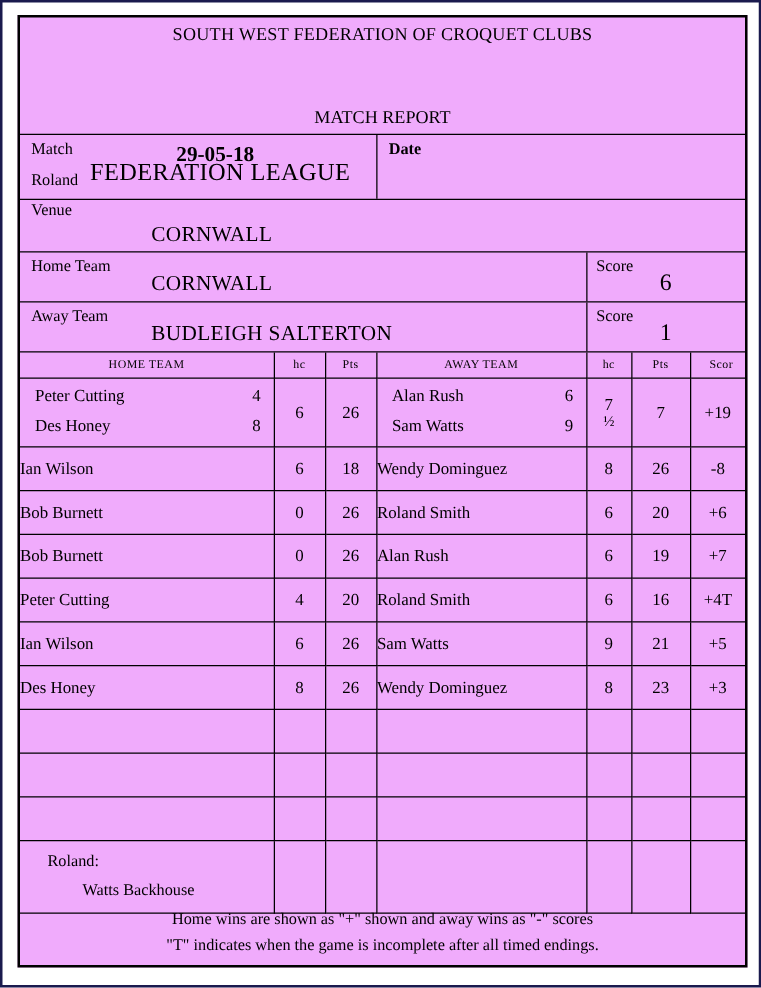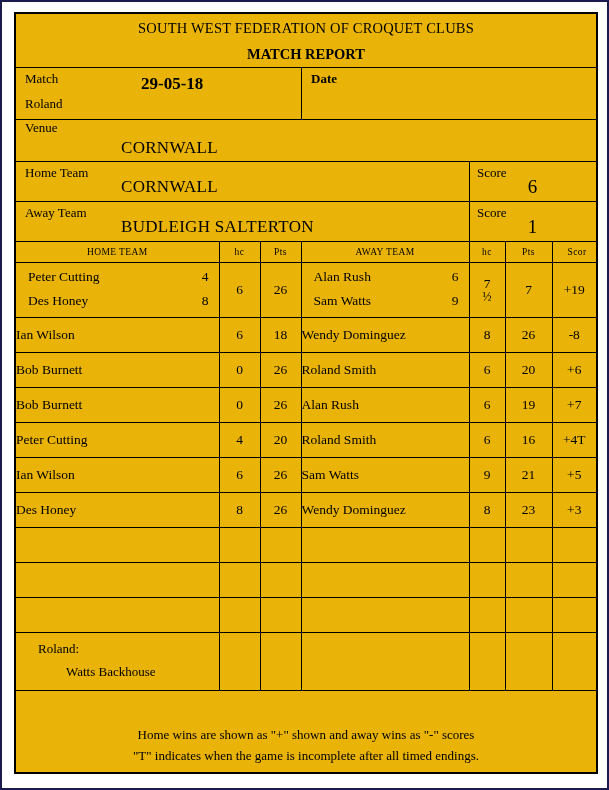--- a/index.html
+++ b/index.html
@@ -29,21 +29,21 @@
 
   
   .form-frame {
     position: absolute;
     left: 12px;
     top: 10px;
     width: 584px;
     height: 762px;
     box-sizing: border-box;
     border: 2px solid #000000;
-    background: #eab308;
+    background: #f0abfc;
     overflow: hidden;
   }
 
   .rowline {
     position: relative;
     box-sizing: border-box;
     border-bottom: 1.5px solid #000000;
     width: 100%;
   }
 
@@ -54,21 +54,22 @@
     text-align: center;
     font-size: 14.5px;
     letter-spacing: 0.2px;
     border-bottom: none;
   }
   .title-sub {
     height: 26px;
     line-height: 24px;
     text-align: center;
     font-size: 14.5px;
-    font-weight: bold;
+    font-weight: normal;
+    margin-top: 40px;
   }
 
   
   .match-row { height: 52px; }
   .cell-abs { position: absolute; box-sizing: border-box; }
   .vdiv {
     position: absolute;
     top: 0;
     bottom: 0;
     width: 0;
@@ -234,20 +235,21 @@
 
 <div class="page">
   <div class="form-frame">
 
     <div class="rowline title-main">SOUTH WEST FEDERATION OF CROQUET CLUBS</div>
     <div class="rowline title-sub">MATCH REPORT</div>
 
     <div class="rowline match-row">
       <span class="cell-abs lbl match-label">Match</span>
       <span class="cell-abs lbl title-label">Roland</span>
+      <span class="match-value">FEDERATION LEAGUE</span>
       <span class="vdiv" style="left:285px;"></span>
       <span class="cell-abs lbl date-label" style="left:295px;">Date</span>
       <span class="date-value">29-05-18</span>
     </div>
 
     <div class="rowline venue-row">
       <span class="cell-abs lbl venue-label">Venue</span>
       <span class="venue-value">CORNWALL</span>
     </div>
 

